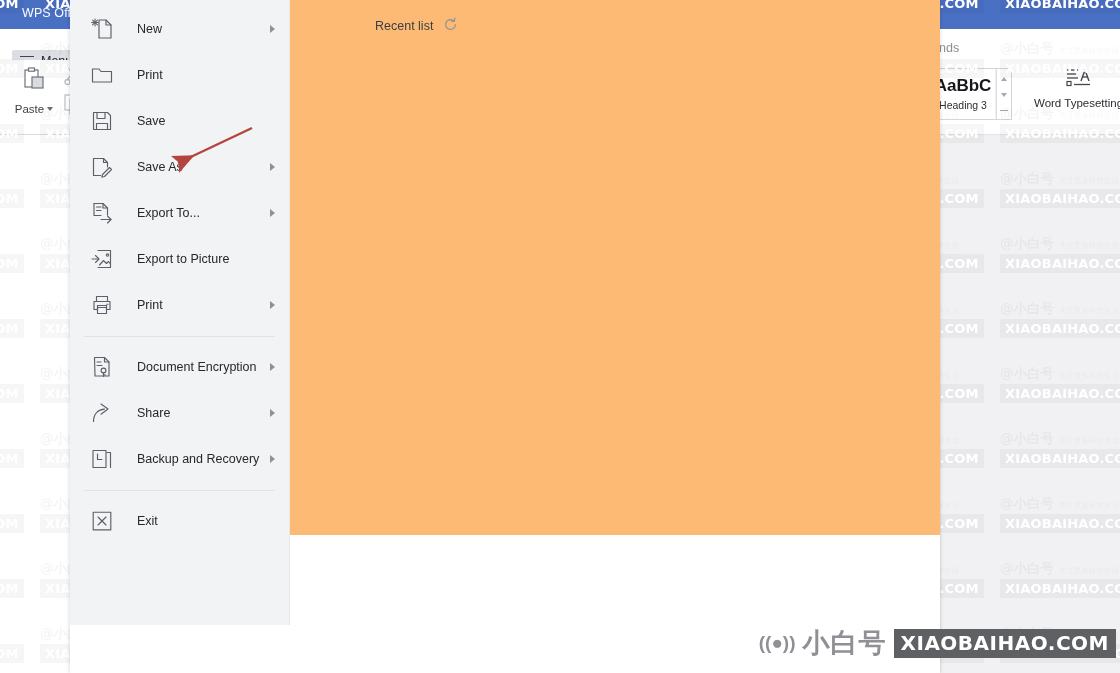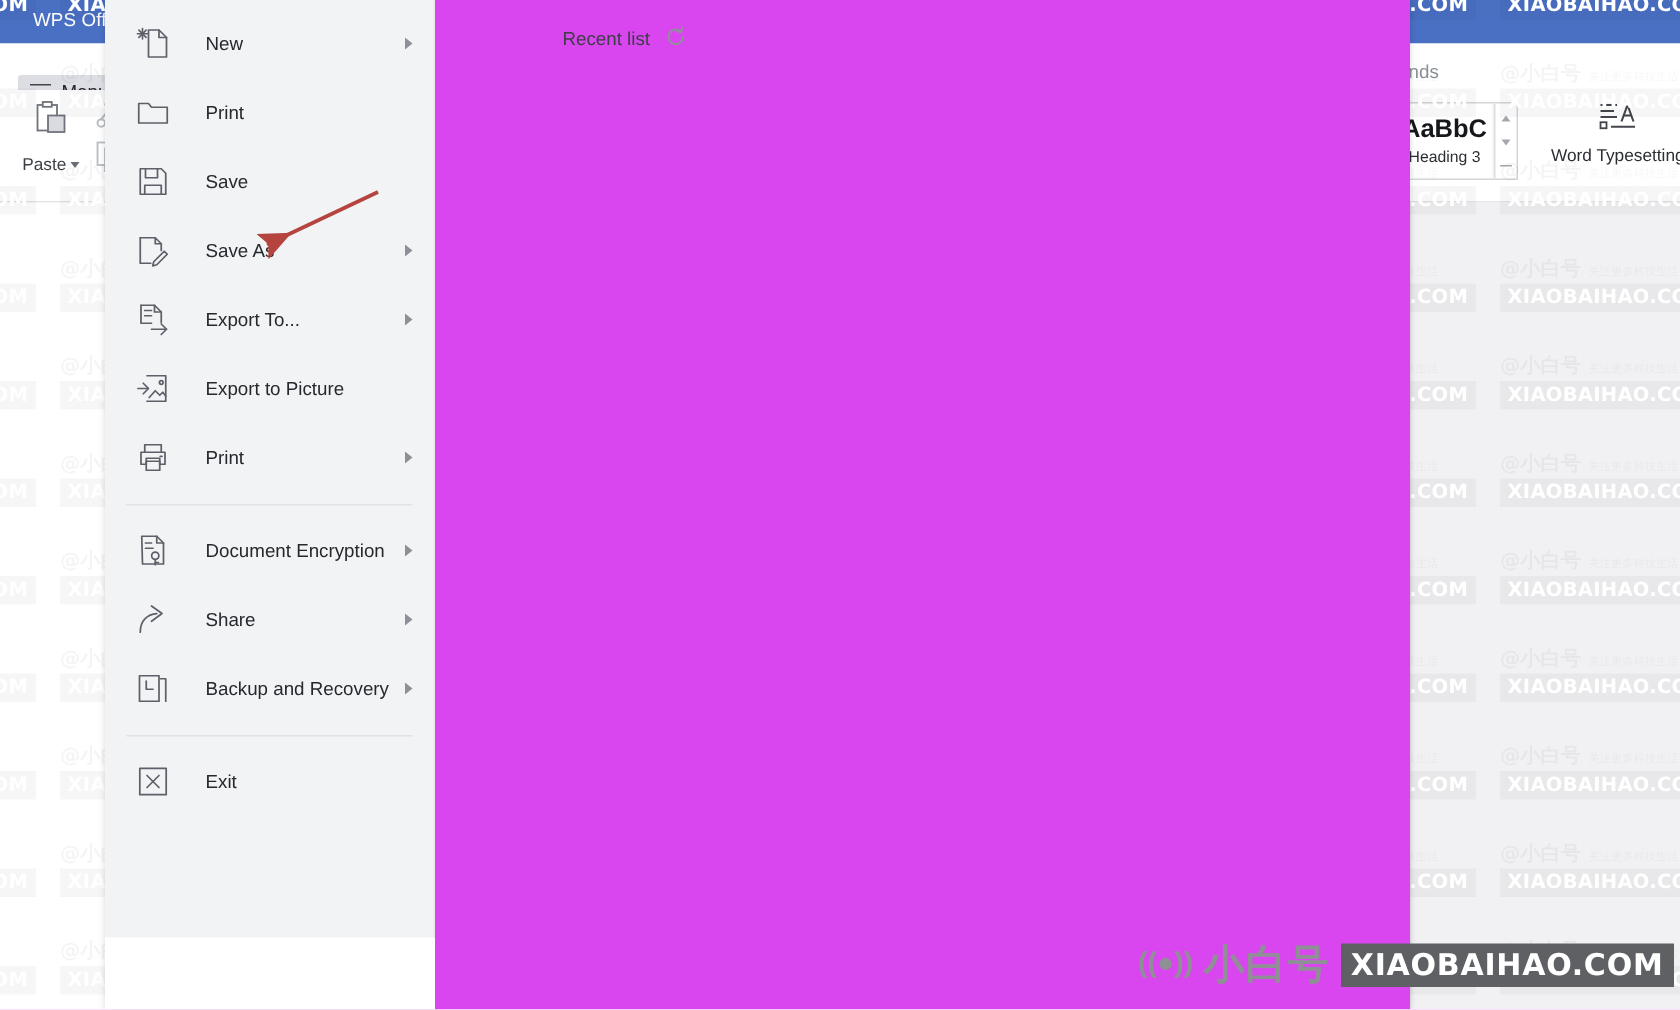--- a/index.html
+++ b/index.html
@@ -150,22 +150,22 @@
     position: absolute; left: 70px; top: 0; width: 870px; height: 673px;
     background: #ffffff;
     box-shadow: -1px 0 4px rgba(0,0,0,.10), 1px 0 4px rgba(0,0,0,.06);
   }
   .bs-left {
     position: absolute; left: 0; top: 0; width: 220px; height: 625px;
     background: #f2f3f5; border-right: 1px solid #e7e8ea;
     padding-top: 6px;
   }
   .bs-right {
-    position: absolute; left: 220px; top: 0; width: 650px; height: 673px;
-    background: #d946ef;
+    position: absolute; left: 220px; top: 0; width: 650px; height: 535px;
+    background: #fdba74;
     text-align: center;
   }
   .recent-head {
     position: absolute; left: 85px; top: 17px;
     display: flex; align-items: center; gap: 10px;
     font-size: 12.5px; color: #3b3e44;
   }
 
   .mi {
     position: relative; height: 46px;

